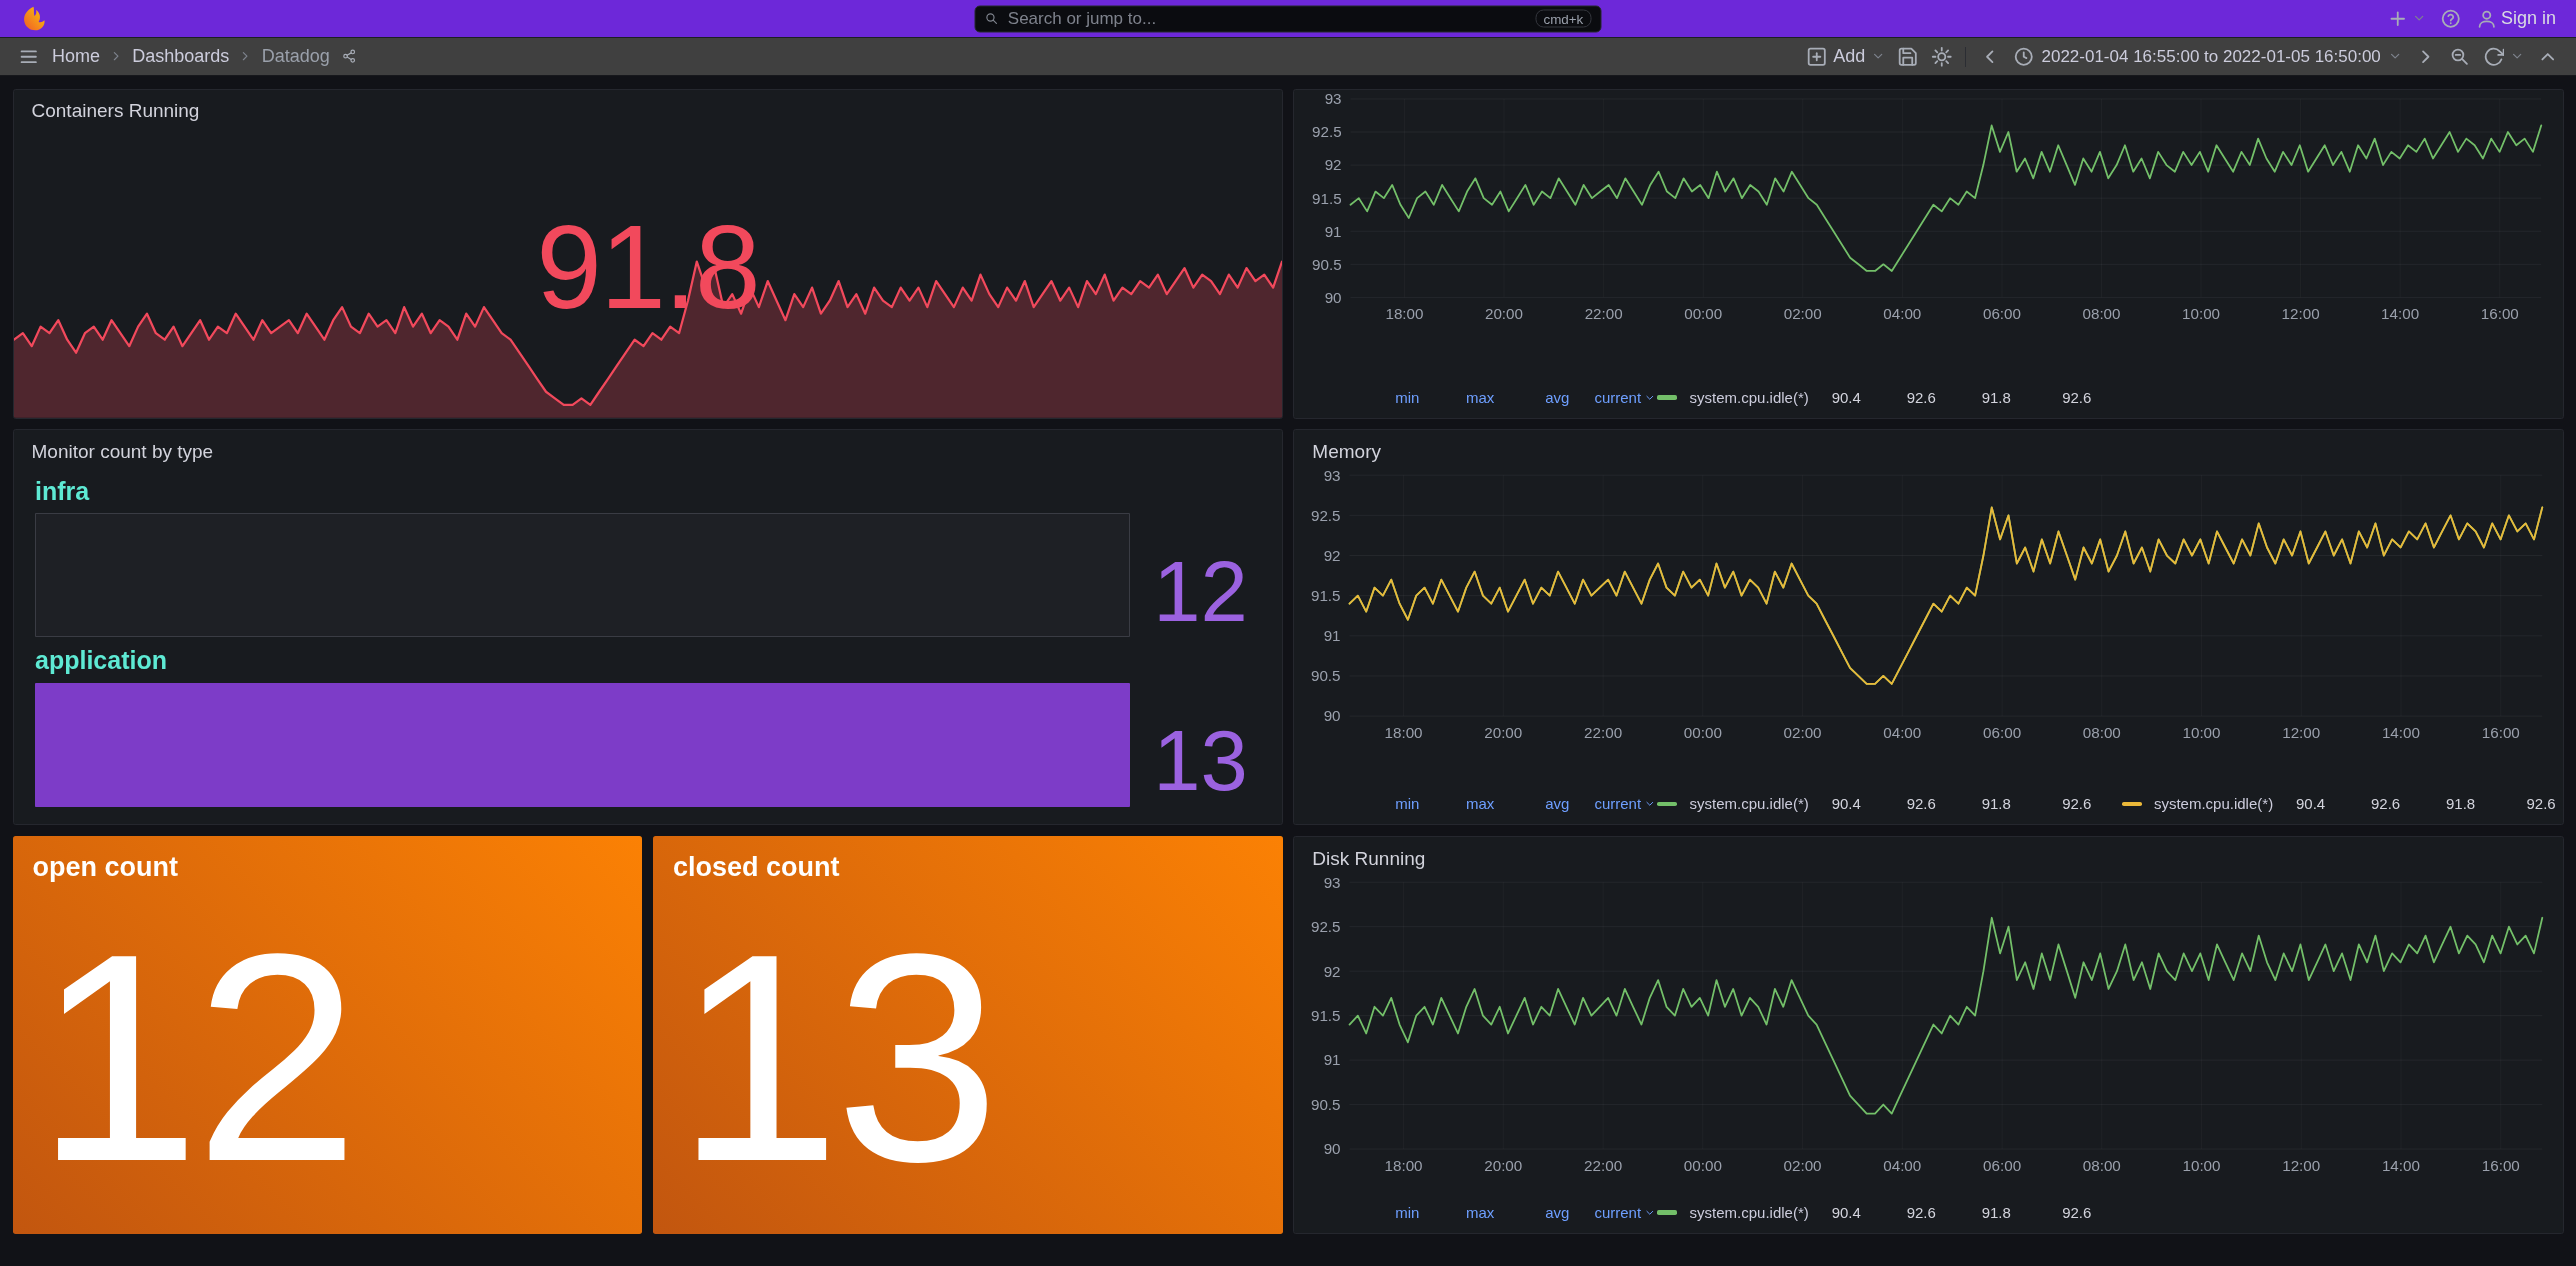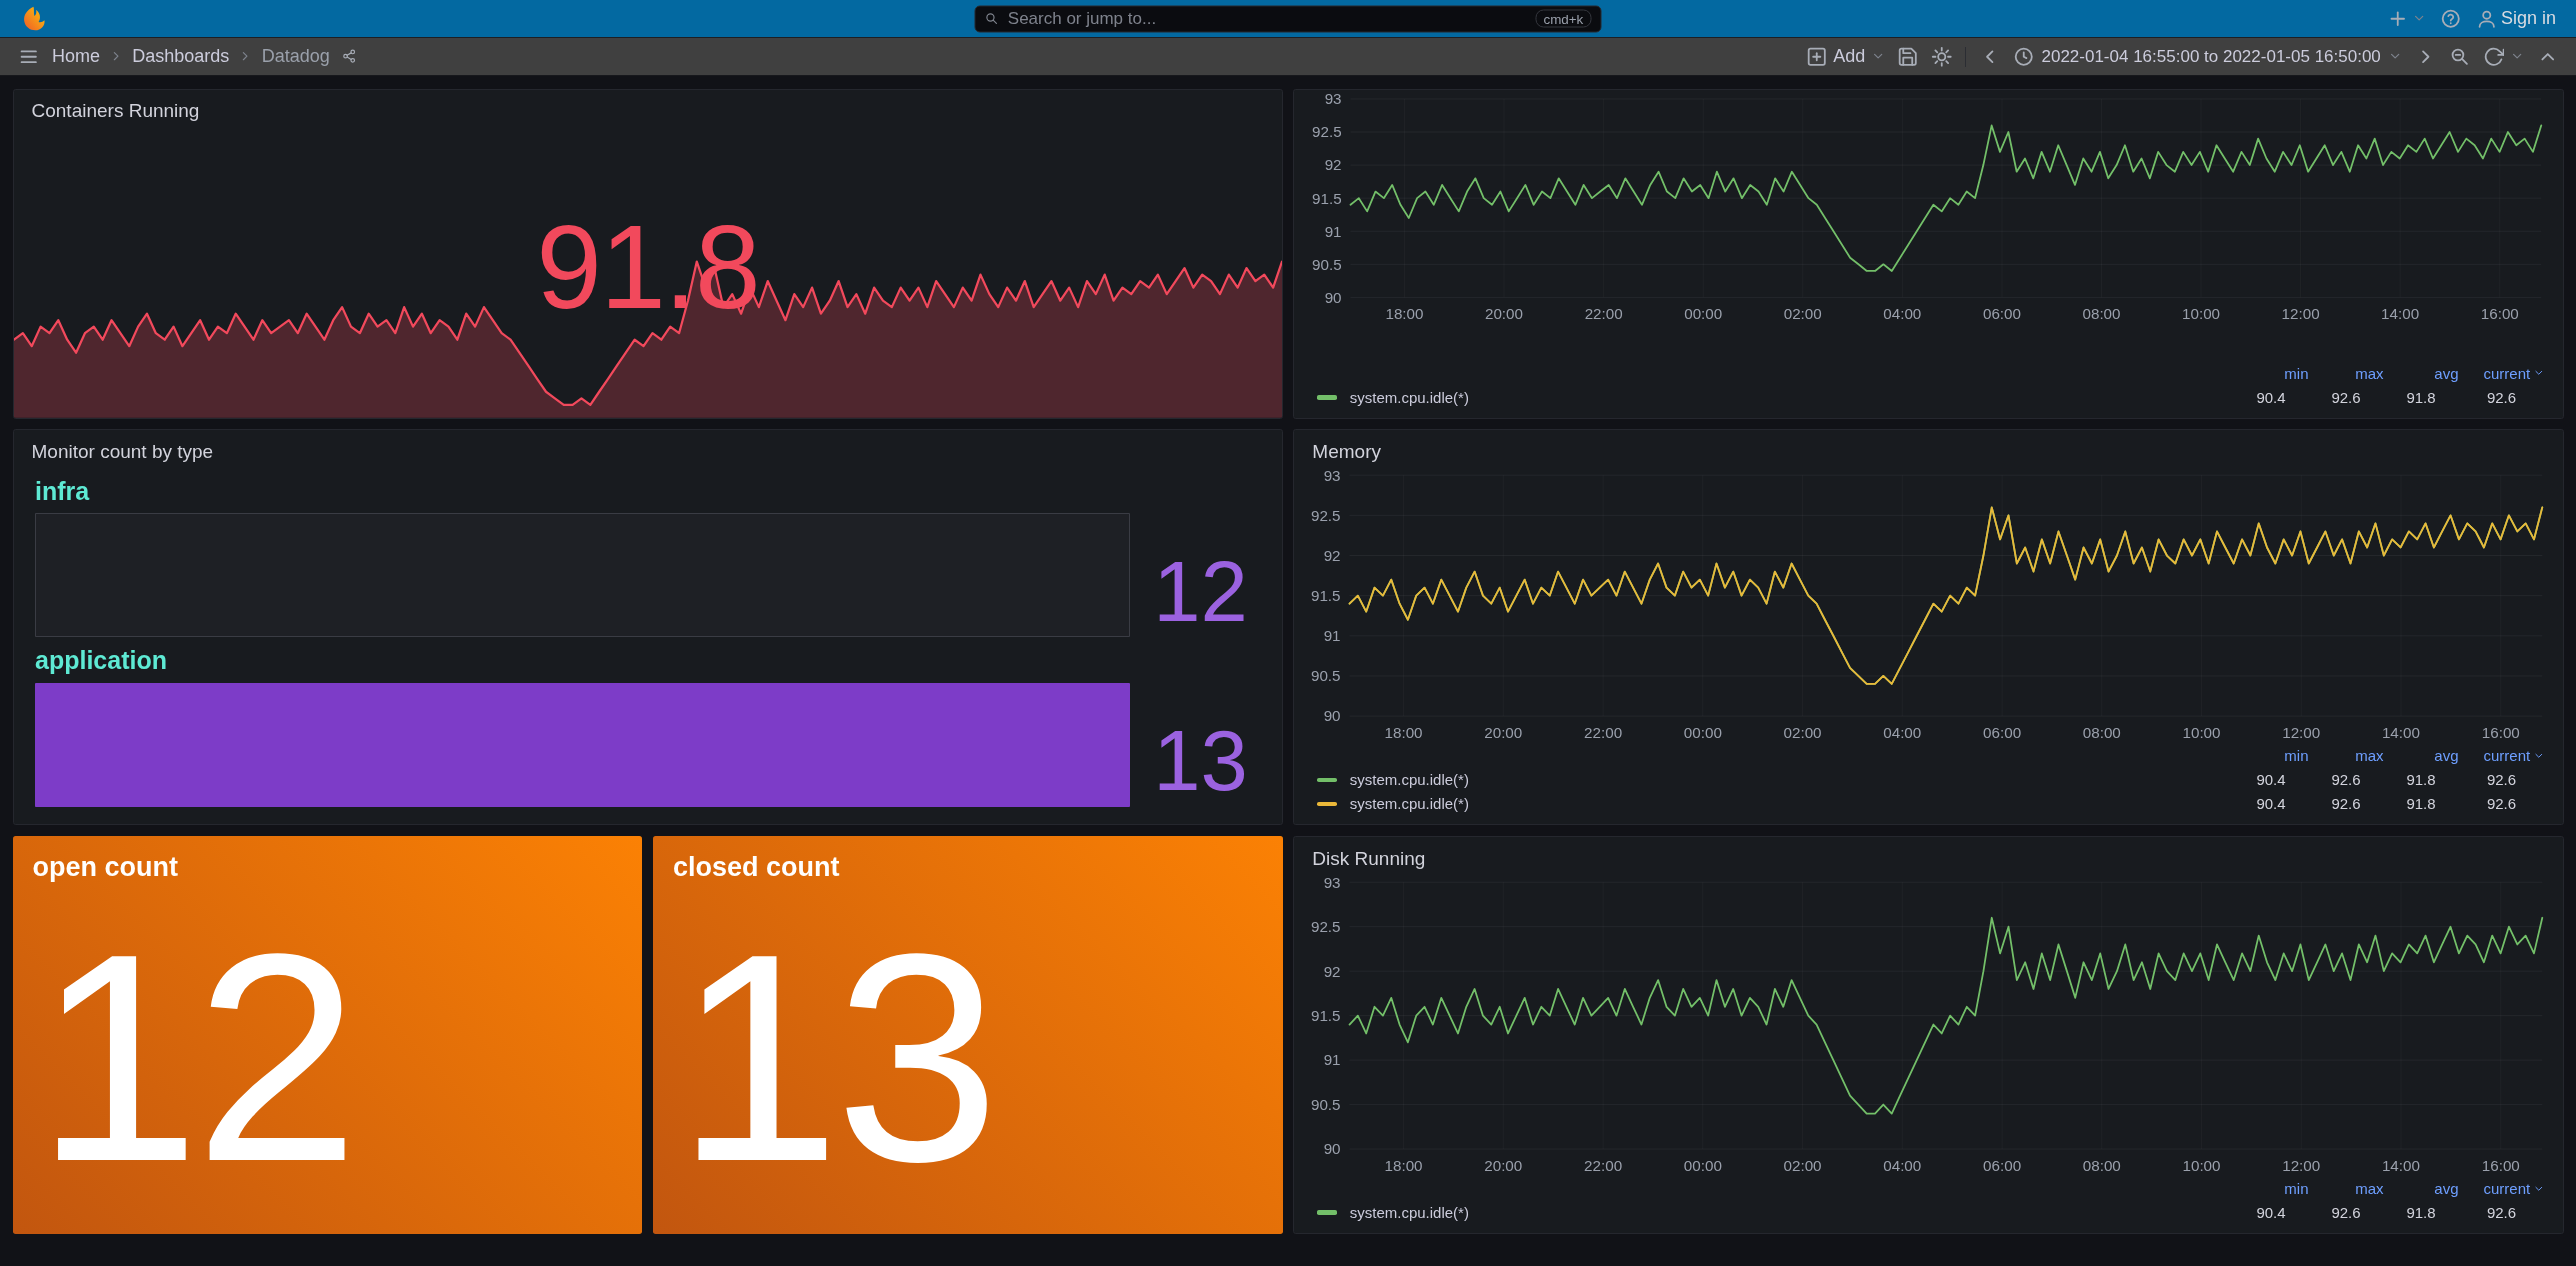--- a/index.html
+++ b/index.html
@@ -4,21 +4,21 @@
 <style>
   *{margin:0;padding:0;box-sizing:border-box}
   html,body{width:2576px;height:1267px;overflow:hidden;background:#111217;
     font-family:"Liberation Sans",sans-serif;color:#ccccdc;-webkit-font-smoothing:antialiased}
   svg{display:block}
   .icon{width:21.5px;height:21.5px;stroke:#a8adb7;fill:none;stroke-width:2;stroke-linecap:round;stroke-linejoin:round}
   .icon.small{width:14.3px;height:14.3px}
   .icon.dim{stroke:#7e838d}
 
   
-  .topnav{height:38px;display:flex;align-items:center;padding:0 20px;background:#0369a1;
+  .topnav{height:38px;display:flex;align-items:center;padding:0 20px;background:#6d28d9;
     border-bottom:0.9px solid #1d1f24;position:relative;z-index:5}
   .topnav-right{margin-left:auto;display:flex;align-items:flex-start;gap:14px}
   .nav-btn{display:flex;align-items:center;gap:3.6px;background:none;border:none;cursor:pointer;color:#ccccdc}
   .signin-label{font-size:18px;color:#dadce2}
   .search-wrap{position:absolute;left:50%;top:50%;transform:translate(-50%,-50%);
     width:627px;height:27px;background:#0b0c10;border:0.9px solid #27292f;border-radius:5.4px;
     display:flex;align-items:center;gap:9px;padding:0 9px;cursor:text}
   .search-placeholder{font-size:17px;color:#7e828c;flex:1}
   .kbd-badge{font-size:13.4px;color:#9aa0ab;border:0.9px solid #34363d;border-radius:8px;padding:0.9px 7.2px}
 
@@ -57,21 +57,21 @@
   .bar-group.tracked .bar-fill{border:0.9px solid #3a3c44}
   .bar-value{font-size:85px;font-weight:400;width:107px;line-height:1;padding-bottom:3.6px}
 
   
   .stat-orange .stat-title{font-size:27px;font-weight:700;color:#fff;padding:16px 20px 0}
   .stat-big-wrap{flex:1;display:flex;align-items:center}
   .stat-big{font-size:296px;font-weight:500;color:#fff;line-height:0.9;margin-left:23px;letter-spacing:-5.4px}
 
   
   .chart{flex:1 1 auto;min-height:0;width:100%}
-  .legend{padding:0 18px 9px 23px;display:flex;flex-direction:column;gap:1.8px}
+  .legend{padding:0 18px 9px 23px;display:flex;flex-direction:row;gap:1.8px}
   .legend-grid{display:grid;grid-template-columns:27px 1fr 75px 75px 75px 86px;align-items:center;height:22.4px}
   .legend-head{grid-column:1 / 3}
   .lh{font-size:15px;color:#6E9FFF;text-align:right;cursor:pointer;display:flex;justify-content:flex-end;align-items:center;gap:2.7px}
   .swatch{width:20px;height:4.5px;border-radius:1.8px;display:inline-block}
   .series-name{font-size:15px;color:#ccccdc;cursor:pointer;padding-left:5.4px}
   .stat-cell{font-size:15px;color:#d3d4dd;text-align:center}
 </style>
 </head>
 <body>
 

